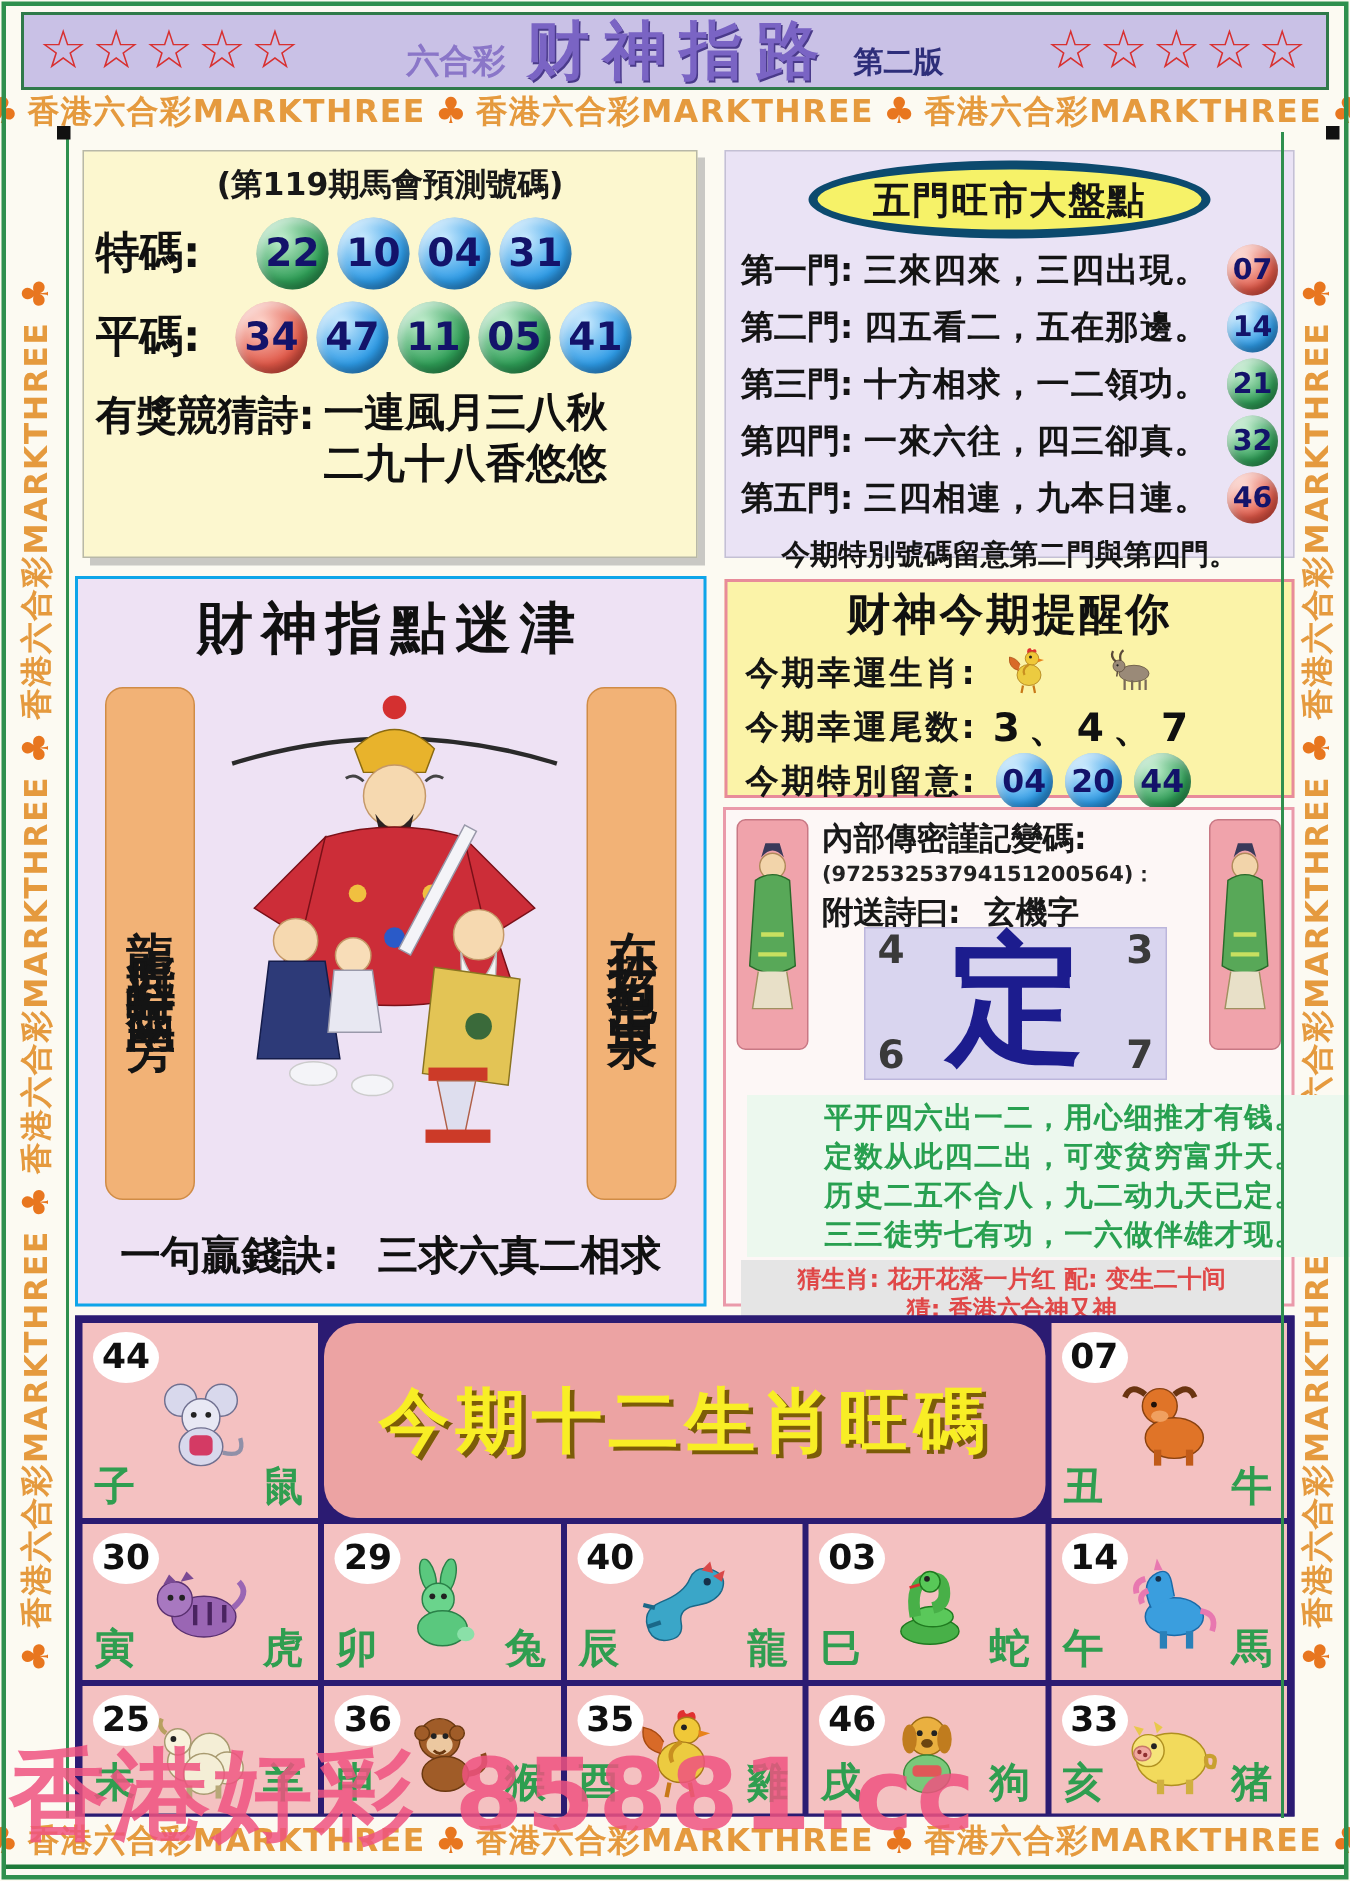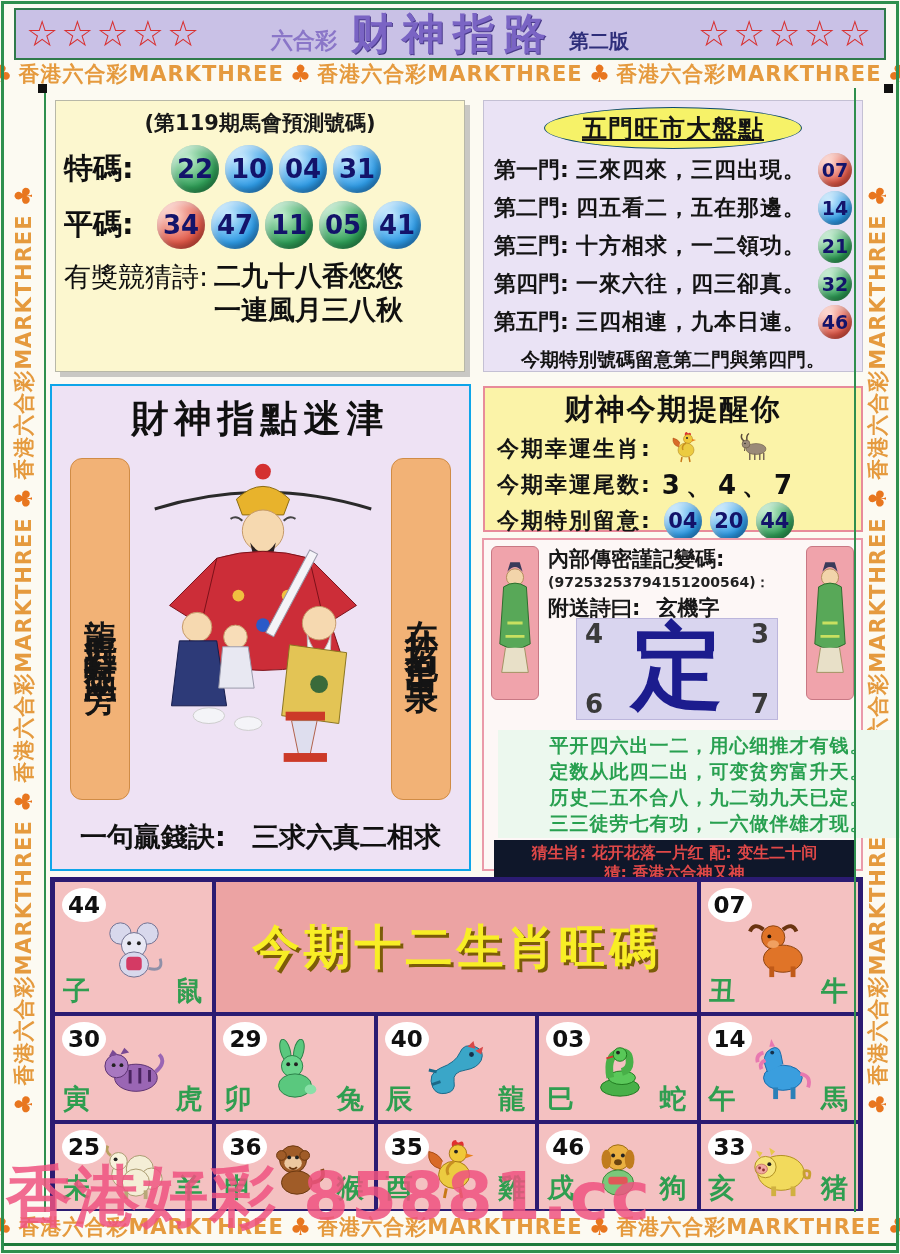--- a/index.html
+++ b/index.html
@@ -38,27 +38,27 @@
   
   .box1{position:absolute;left:55px;top:100px;width:410px;height:272px;background:#fcf7cf;border:1px solid #b8b8a8;
         box-shadow:5px 5px 0 rgba(140,140,140,.45);box-sizing:border-box;padding:6px 8px;z-index:6;}
   .box1-title{text-align:center;font-size:33px;font-weight:bold;color:#101010;letter-spacing:3px;}
   .box1-sub{text-align:center;font-size:21px;font-weight:bold;color:#181818;margin-top:2px;}
   .num-row{display:flex;align-items:center;margin-top:8px;}
   .num-label{font-size:29px;font-weight:bold;color:#101010;width:104px;flex:0 0 104px;}
   .num-row.shift .balls-wrap{margin-left:-14px;}
   .balls-wrap{display:flex;align-items:center;}
   .poem-row{display:flex;margin-top:10px;}
-  .poem-label{font-size:27px;font-weight:normal;color:#101010;white-space:nowrap;}
+  .poem-label{font-size:27px;font-weight:bold;color:#101010;white-space:nowrap;}
   .poem-lines{font-size:27px;font-weight:bold;color:#101010;margin-left:6px;line-height:1.25;}
   
   .box2{position:absolute;left:483px;top:100px;width:380px;height:272px;background:#eae3f5;border:1px solid #c4c0d4;
         box-sizing:border-box;padding:4px 10px;z-index:6;}
-  .oval-title{width:256px;height:40px;margin:2px auto 4px;background:#f6f268;border:1px solid #0c4a6e;border-radius:50%;
-              display:flex;align-items:center;justify-content:center;font-size:25px;font-weight:bold;color:#141414;letter-spacing:1px;text-decoration:underline;}
+  .oval-title{width:256px;height:40px;margin:2px auto 4px;background:#f6f268;border:6px solid #0c4a6e;border-radius:50%;
+              display:flex;align-items:center;justify-content:center;font-size:25px;font-weight:bold;color:#141414;letter-spacing:1px;}
   .door-row{display:flex;align-items:center;margin-top:4px;gap:4px;}
   .door-label{font-size:22px;font-weight:bold;color:#141414;flex:0 0 78px;}
   .door-text{font-size:22px;font-weight:bold;color:#141414;flex:1;letter-spacing:1px;}
   .door-note{margin-top:8px;text-align:center;font-size:19px;font-weight:bold;color:#141414;}
   
   .box3{position:absolute;left:50px;top:384px;width:421px;height:487px;background:#eee2f4;border:2px solid #0ea5e9;
         box-sizing:border-box;z-index:6;}
   .box3-title{text-align:center;font-size:37px;font-weight:bold;color:#101010;letter-spacing:6px;margin-top:8px;}
   .banner{position:absolute;top:72px;width:58px;height:340px;background:#f2b276;border:1px solid #d08c46;border-radius:12px;
           display:flex;align-items:center;justify-content:center;}
@@ -88,34 +88,34 @@
   .sec-l2{font-size:14px;font-weight:bold;color:#222;margin-top:1px;}
   .sec-l3{font-size:21px;font-weight:bold;color:#181818;margin-top:2px;}
   .sec-l3 .v{margin-left:16px;}
   .charbox{position:absolute;left:92px;top:78px;width:200px;height:100px;background:#d9d5ef;border:1px solid #bcb6dc;}
   .charbox .big{position:absolute;left:0;top:-6px;width:100%;text-align:center;font-size:92px;line-height:108px;
                 font-weight:bold;color:#1c1c8e;}
   .corner{position:absolute;font-size:26px;font-weight:bold;color:#3a3a3a;}
   .corner.tl{left:8px;top:0;} .corner.tr{right:8px;top:0;} .corner.bl{left:8px;bottom:0;} .corner.br{right:8px;bottom:0;}
   .sec-poem{position:absolute;left:14px;top:190px;width:423px;background:#ecf8ee;padding:2px 0;}
   .secret-poem-line{font-size:19px;font-weight:bold;color:#28a050;line-height:26px;text-align:center;letter-spacing:1px;}
-  .riddle{position:absolute;left:10px;top:300px;width:361px;background:#0f172a;padding:3px 0 2px;}
+  .riddle{position:absolute;left:10px;top:300px;width:361px;background:#e5e5e5;padding:3px 0 2px;}
   .riddle div{text-align:center;font-size:16px;font-weight:bold;color:#e04848;line-height:20px;}
   
   .zgrid{position:absolute;left:50px;top:877px;width:813px;height:334px;background:#2b1b72;border:5px solid #2b1b72;
          box-sizing:border-box;display:grid;grid-template-columns:repeat(5,1fr);grid-template-rows:130px 104px 85px;
          gap:4px;z-index:6;}
   .zcell{position:relative;background:#f4c1c1;overflow:hidden;}
   .zbadge{position:absolute;left:7px;top:6px;width:44px;height:34px;background:#fff;border-radius:50%;
           display:flex;align-items:center;justify-content:center;font-size:23px;font-weight:bold;color:#101010;}
   .zicon{position:absolute;left:0;top:2px;width:100%;height:100%;display:flex;align-items:center;justify-content:center;}
   .zicon svg{width:78px;height:62px;}
   .zbranch{position:absolute;left:8px;bottom:3px;font-size:27px;font-weight:bold;color:#2f9e50;}
   .zanimal{position:absolute;right:10px;bottom:3px;font-size:27px;font-weight:bold;color:#2f9e50;}
-  .ztitle{grid-column:2 / span 3;background:#eca3a3;display:flex;align-items:center;justify-content:center;}
+  .ztitle{grid-column:2 / span 3;background:#eca3a3;display:flex;align-items:center;justify-content:center;border-radius:22px;}
   .ztitle span{font-size:47px;font-weight:bold;color:#f8ee25;letter-spacing:4px;text-shadow:3px 3px 0 #7c5c08;}
   
   .watermark{position:absolute;left:6px;top:1152px;font-size:66px;font-weight:bold;color:rgba(238,82,128,.85);
              letter-spacing:2px;white-space:nowrap;z-index:50;}
   .corner-mark{position:absolute;width:9px;height:9px;background:#111;z-index:45;}
 </style>
 </head>
 <body>
 
 <div class="page">
@@ -208,22 +208,22 @@
             <span class="bnum">05</span>
           </span>
           <span class="ball blue lg">
             <span class="bnum">41</span>
           </span>
         </span>
     </div>
     <div class="poem-row">
       <span class="poem-label">有獎競猜詩:</span>
       <span class="poem-lines">
+        <div>一連風月三八秋</div>
         <div>二九十八香悠悠</div>
-        <div>一連風月三八秋</div>
       </span>
     </div>
   </div>
 
   <div class="box2">
     <div class="oval-title">五門旺市大盤點</div>
     <div id="doors-rows">
         <div class="door-row">
           <span class="door-label">第一門:</span>
           <span class="door-text">三來四來，三四出現。</span>

